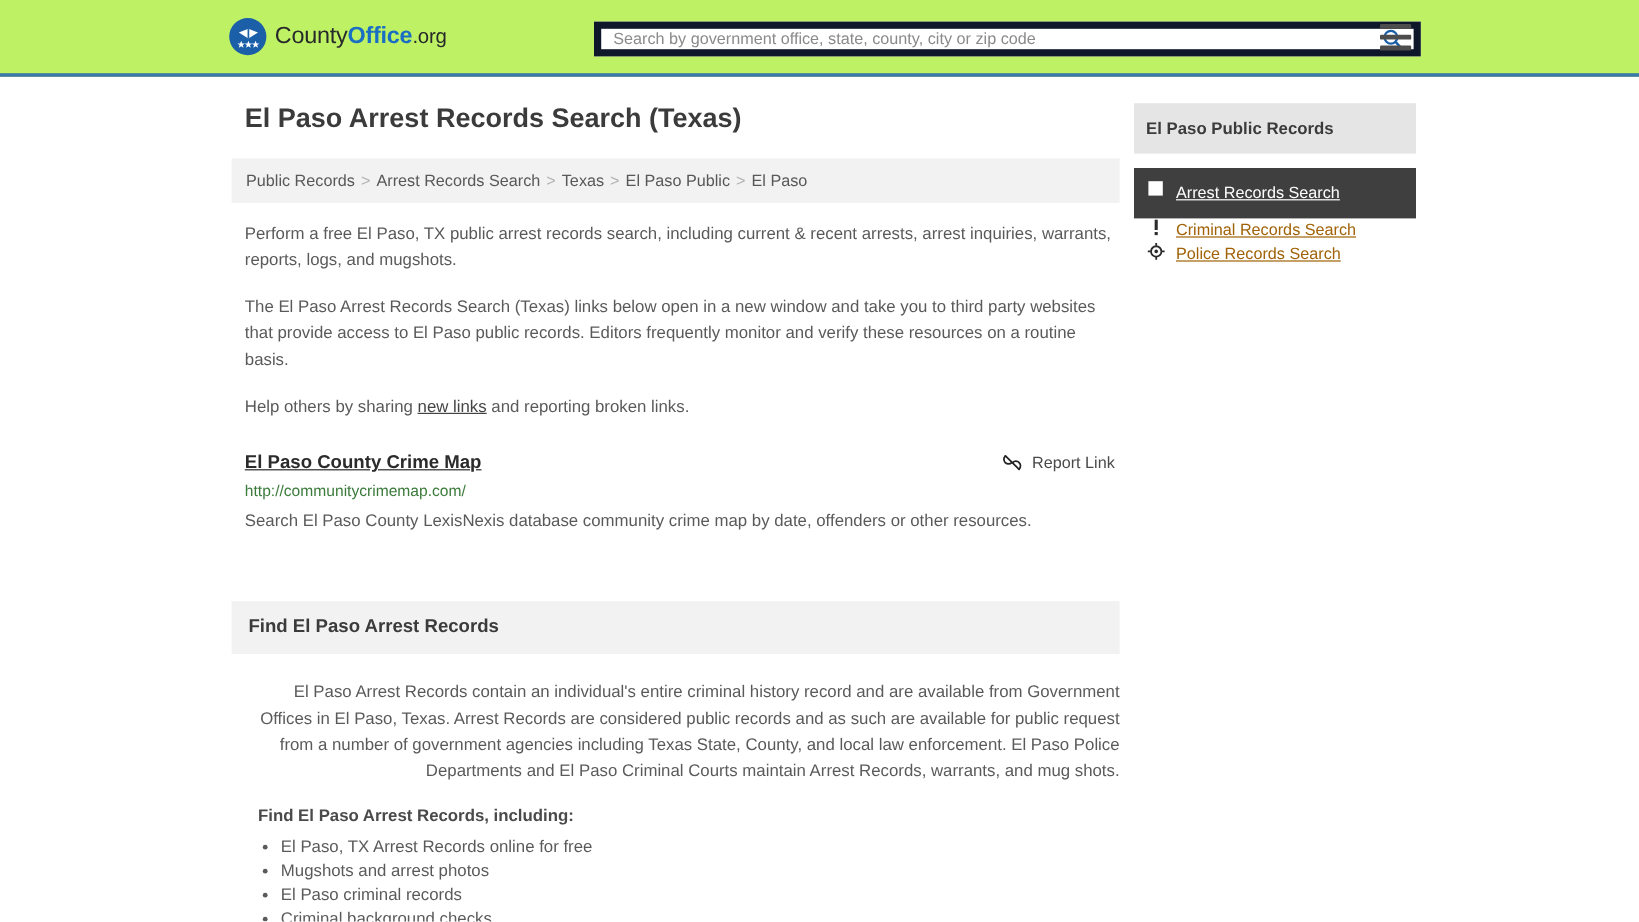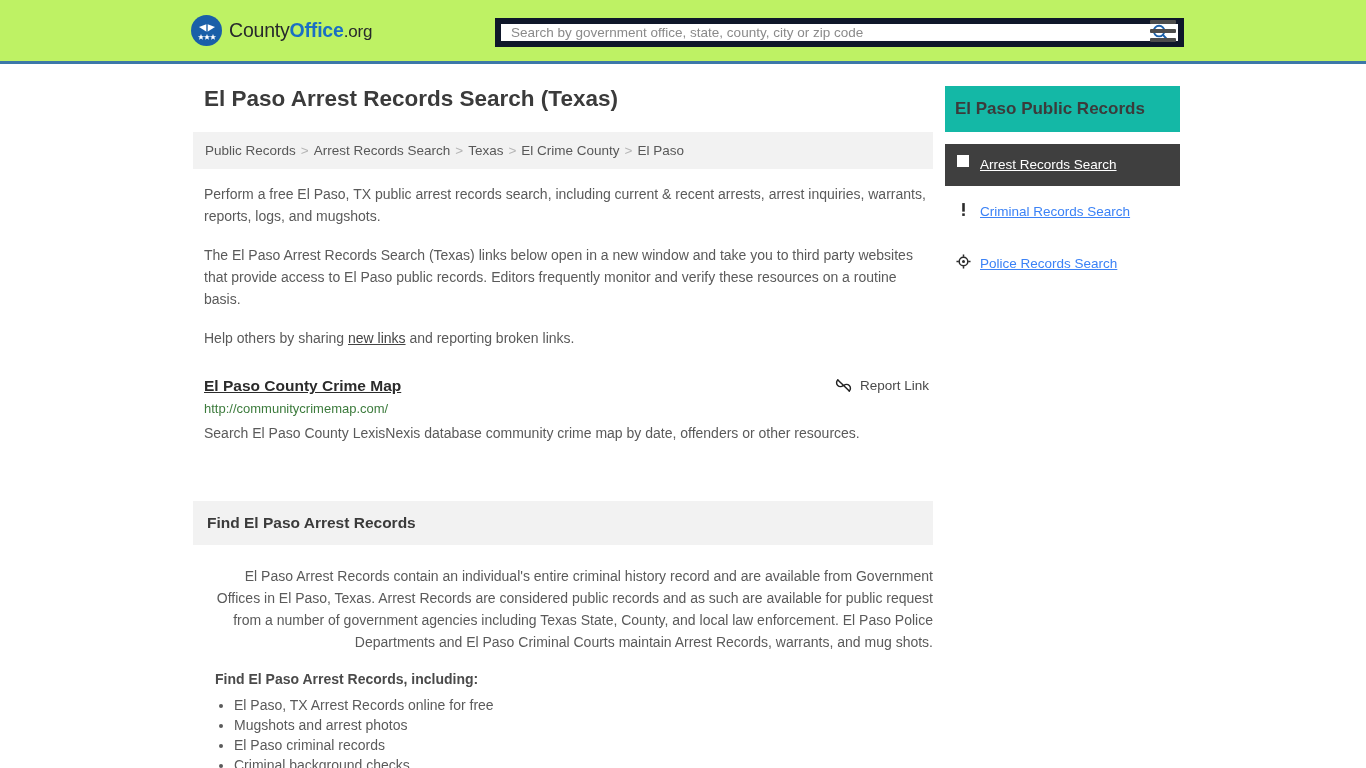--- a/index.html
+++ b/index.html
@@ -198,33 +198,33 @@
     margin: 0 0 0 11px;
     padding-left: 30px;
     color: #5a5a5a;
     font-size: 14px;
     line-height: 20px;
   }
   ul.bullets li { margin-bottom: 0px; }
 
   
   .sidebar-head {
-    background: #14b8a6;
+    background: #e5e5e5;
     padding: 13px 10px;
-    font-size: 17px;
+    font-size: 14px;
     font-weight: bold;
     color: #3b3b3b;
   }
   .side-item {
     display: flex;
     align-items: flex-start;
     gap: 9px;
-    padding: 16px 10px;
+    padding: 0 10px;
     font-size: 13.5px;
-    color: #3b82f6;
+    color: #a16207;
     line-height: 20px;
   }
   .side-item.active {
     background: #3f3f3f;
     color: #ffffff;
     padding: 11px 10px;
     margin-top: 12px;
   }
   .side-item .side-label { text-decoration: underline; }
   .side-icon {
@@ -274,21 +274,21 @@
   </div>
 </div>
 
 <div class="page">
 
   <div class="content">
 
     <h1 class="page-title">El Paso Arrest Records Search (Texas)</h1>
 
     <div class="breadcrumb">
-      <a href="#">Public Records</a><span class="sep">&gt;</span><a href="#">Arrest Records Search</a><span class="sep">&gt;</span><a href="#">Texas</a><span class="sep">&gt;</span><a href="#">El Crime County</a><span class="sep">&gt;</span><a href="#">El Paso</a>
+      <a href="#">Public Records</a><span class="sep">&gt;</span><a href="#">Arrest Records Search</a><span class="sep">&gt;</span><a href="#">Texas</a><span class="sep">&gt;</span><a href="#">El Paso Public</a><span class="sep">&gt;</span><a href="#">El Paso</a>
     </div>
 
     <p class="body-text">Perform a free El Paso, TX public arrest records search, including current &amp; recent arrests, arrest inquiries, warrants, reports, logs, and mugshots.</p>
     <p class="body-text">The El Paso Arrest Records Search (Texas) links below open in a new window and take you to third party websites that provide access to El Paso public records. Editors frequently monitor and verify these resources on a routine basis.</p>
 
     <p class="body-text"><span>Help others by sharing </span><a href="#">new links</a><span> and reporting broken links.</span></p>
 
     <div class="result">
       <div class="result-head">
         <a href="#" class="result-title">El Paso County Crime Map</a>

